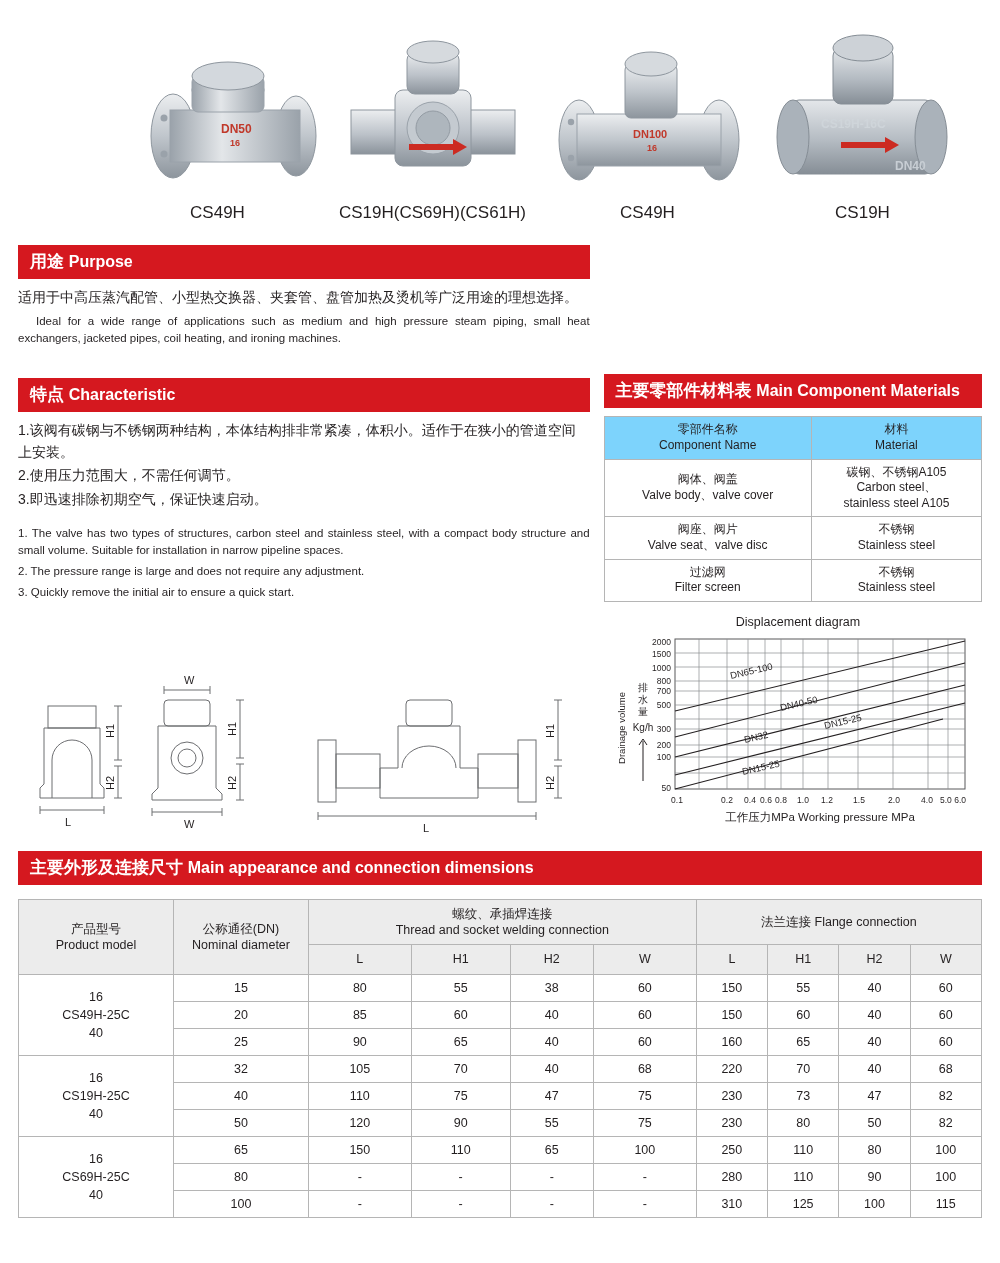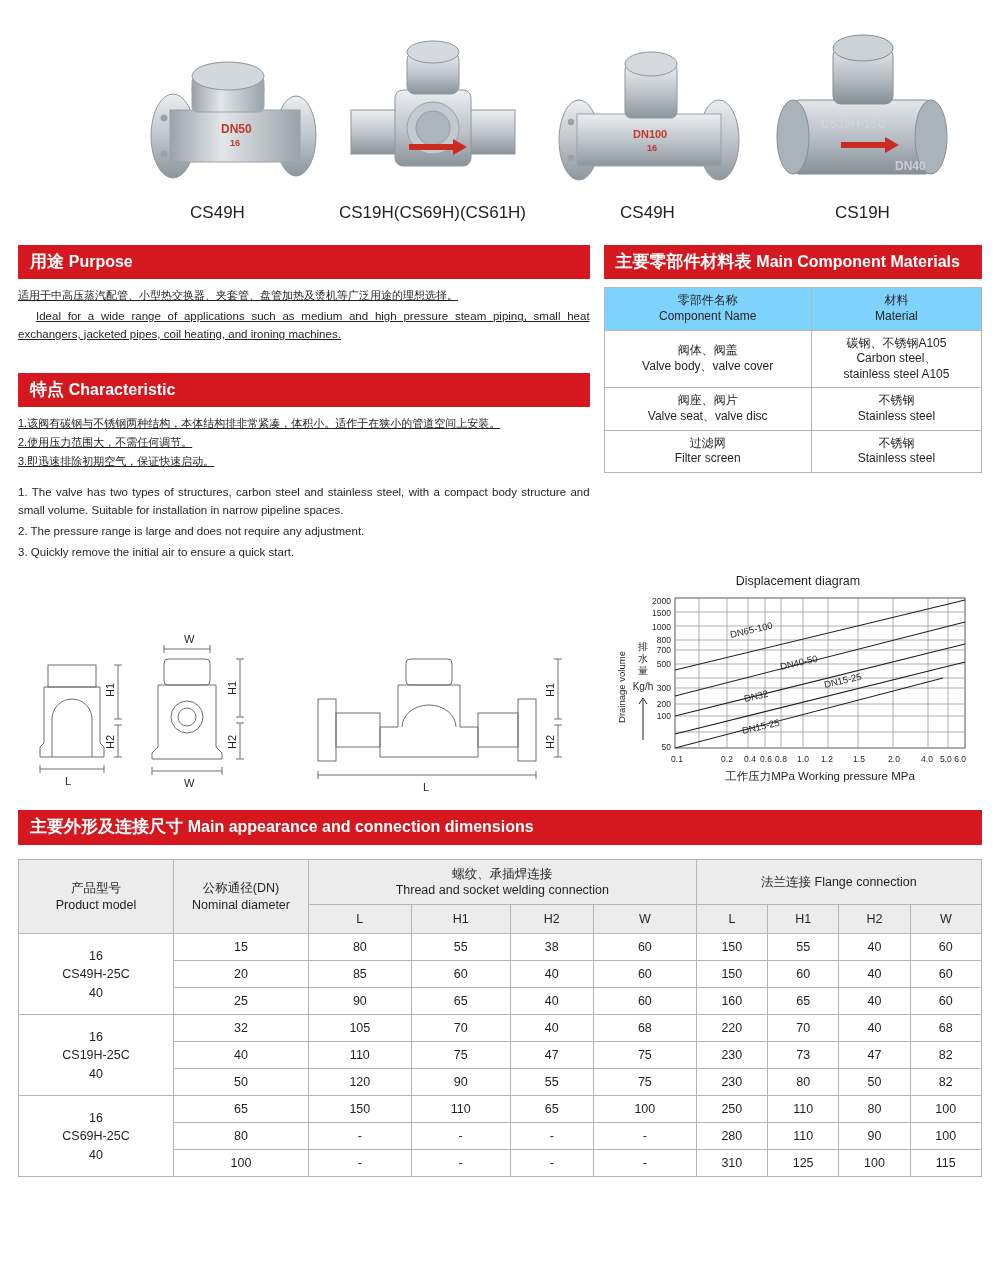--- a/index.html
+++ b/index.html
@@ -20,27 +20,27 @@
   .photo-caption{font-size:17px;margin-top:10px;color:#231f20;}
 
   
   .sec-head{
     background:#d5181f;color:#fff;font-weight:bold;
     padding:7px 12px;font-size:17px;line-height:1.2;
   }
   .sec-head .en{font-size:16px;}
 
   
-  .mid{display:flex;padding:0 18px;margin-top:22px;}
+  .mid{display:flex;padding:0 18px;margin-top:22px;align-items:flex-end;}
   .col-left{width:580px;padding-right:14px;}
   .col-right{width:384px;}
 
-  .cn-text{font-size:11px;line-height:1.55;margin:8px 0 0 0;text-decoration:underline;}
+  .cn-text{font-size:14px;line-height:1.55;margin:8px 0 0 0;}
   .en-text{font-size:11.5px;line-height:1.5;margin:4px 0 0 0;color:#231f20;text-align:justify;}
-  .indent{text-indent:18px;text-decoration:underline;}
+  .indent{text-indent:18px;}
 
   
   table.mat{border-collapse:collapse;width:100%;margin-top:8px;font-size:12px;}
   table.mat td{border:1px solid #b5b5b5;text-align:center;padding:5px 4px;line-height:1.3;}
   table.mat tr.head td{background:#7dd3fc;font-weight:normal;}
 
   
   .draw-row{display:flex;align-items:flex-end;padding:0 18px;margin-top:14px;}
   .drawings{width:585px;height:185px;position:relative;}
   .chartwrap{width:390px;position:relative;}

